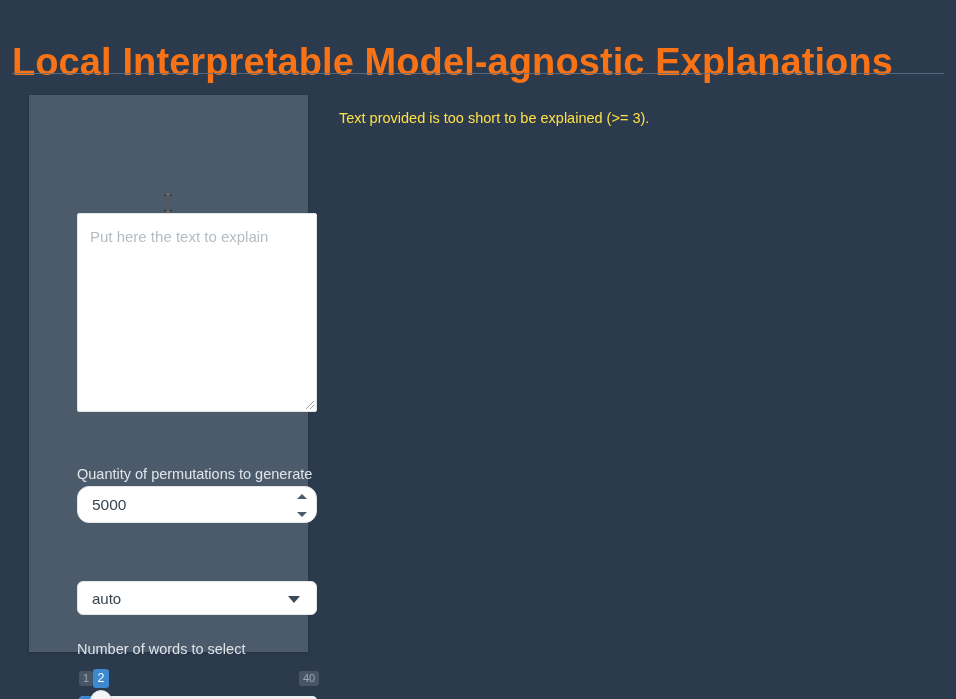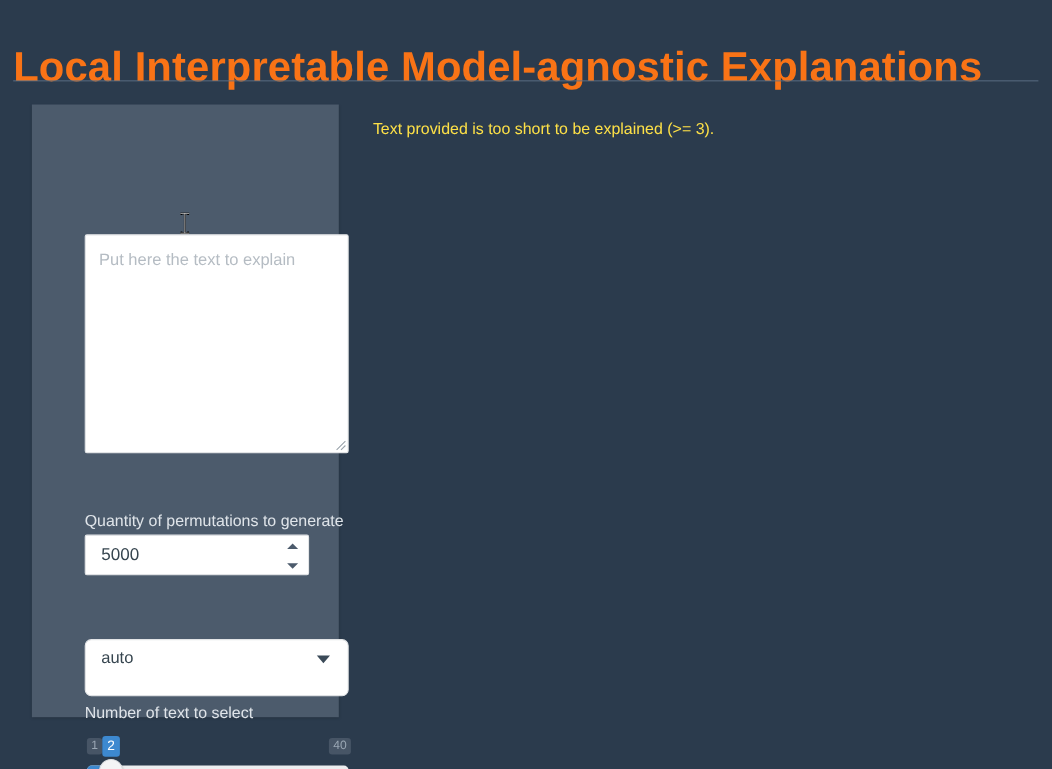--- a/index.html
+++ b/index.html
@@ -71,24 +71,24 @@
     font-weight: 400;
   }
   .label-perm { top: 343px; margin-top: 28px; }
   .label-strat { top: 455px; }
   .label-words { top: 546px; }
 
   
   .number-field {
     position: absolute;
     left: 48px; top: 391px;
-    width: 204px; height: 37px;
+    width: 240px; height: 37px;
     background: #fff;
     border: 1px solid #e3e5e7;
-    border-radius: 2px;
+    border-radius: 12px;
   }
   .number-field .nf-value {
     position: absolute;
     left: 14px; top: 9px;
     font-size: 15.5px;
     color: #36454f;
   }
   .spinner {
     position: absolute;
     right: 8px; top: 5px;
@@ -100,21 +100,21 @@
     border-left: 5px solid transparent;
     border-right: 5px solid transparent;
   }
   .spin-up { top: 2px; border-bottom: 5px solid #4c5b6c; }
   .spin-down { bottom: 2px; border-top: 5px solid #4c5b6c; }
 
   
   .select-field {
     position: absolute;
     left: 48px; top: 486px;
-    width: 240px; height: 52px;
+    width: 240px; height: 34px;
     background: #fff;
     border: 1px solid #e3e5e7;
     border-radius: 6px;
   }
   .select-field .sf-value {
     position: absolute;
     left: 14px; top: 8px;
     font-size: 15px;
     color: #36454f;
   }
@@ -220,21 +220,21 @@
         <span class="spin-down"></span>
       </div>
     </div>
 
 
     <div class="select-field">
       <span class="sf-value">auto</span>
       <span class="select-caret"></span>
     </div>
 
-    <div class="field-label label-words">Number of text to select</div>
+    <div class="field-label label-words">Number of words to select</div>
 
     <div class="slider-wrap">
       <span class="tick-badge tick-min">1</span>
       <span class="tick-badge tick-max">40</span>
       <span class="value-badge">2</span>
       <div class="slider-track"></div>
       <div class="slider-fill"></div>
       <div class="slider-thumb"></div>
     </div>
 

